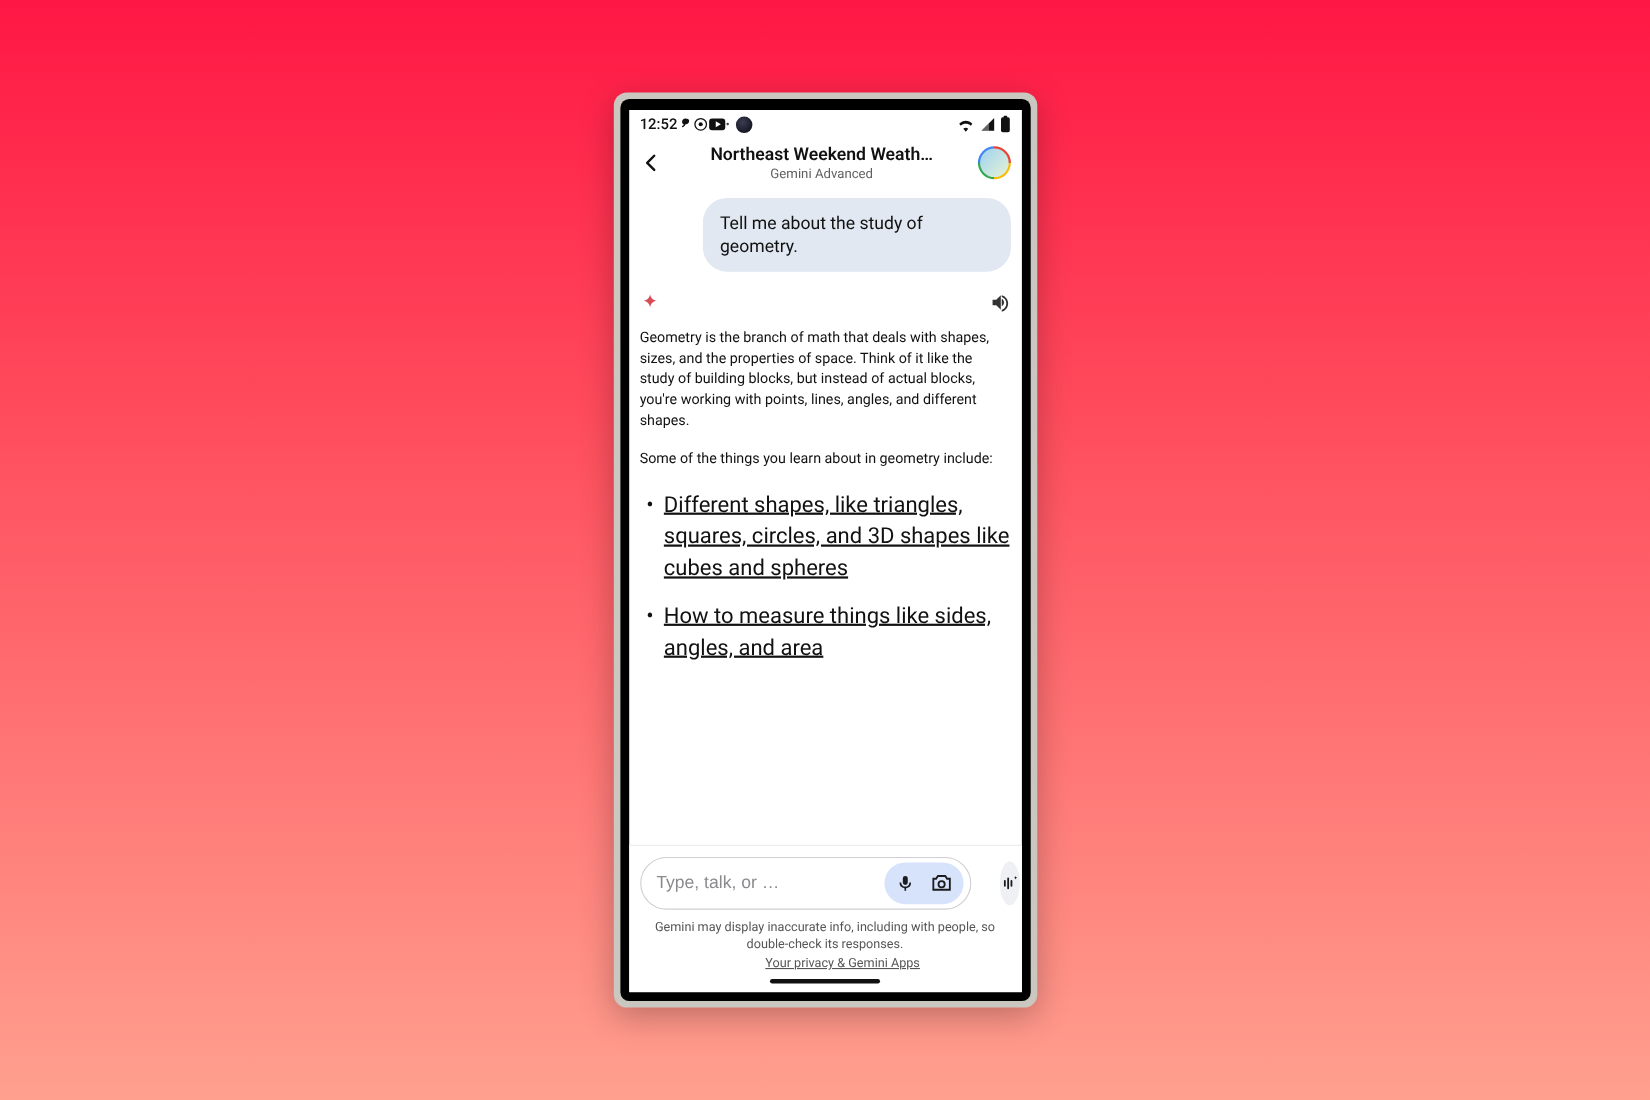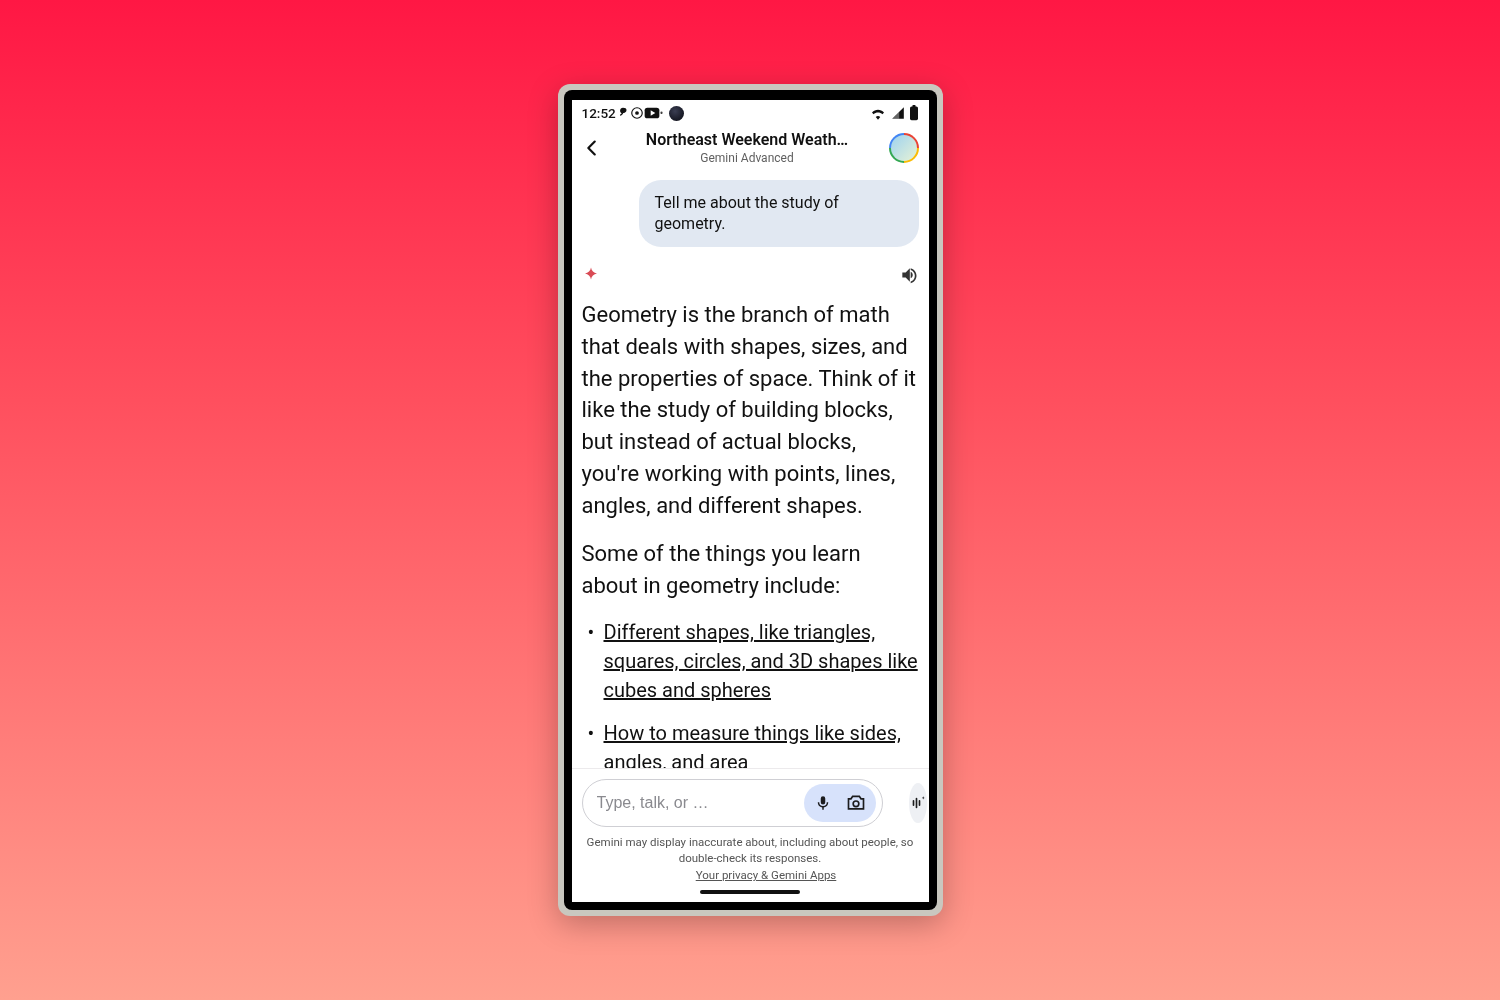--- a/index.html
+++ b/index.html
@@ -89,21 +89,21 @@
     font-size: 16px;
     line-height: 1.35;
   }
   .assistant-head {
     display:flex; align-items:center; justify-content:space-between;
     margin-bottom:10px;
   }
   .sparkle { color:#d94b55; }
   .speaker-btn { color:#333; }
   .assistant-body p {
-    font-size: 22px; line-height: 1.45; margin-bottom: 16px;
+    font-size: 13px; line-height: 1.45; margin-bottom: 16px;
   }
   .assistant-body ul { list-style: none; padding-left: 6px; }
   .assistant-body li {
     position:relative; padding-left: 16px;
     font-size: 20px; line-height:1.45; margin-bottom:14px;text-decoration:underline;
   }
   .assistant-body li::before {
     content:"•"; position:absolute; left:0; top:0; color:#111;
   }
   
@@ -258,21 +258,21 @@
             </div>
           </div>
           <div class="live-btn">
             <svg width="18" height="18" viewBox="0 0 24 24">
               <path stroke="currentColor" stroke-width="2.2" stroke-linecap="round" d="M6 9v6M10 6v12M14 9v6"></path>
               <path fill="currentColor" d="M19 3l.6 1.6L21 5.2l-1.4.6L19 7.4l-.6-1.6L17 5.2l1.4-.6L19 3z"></path>
             </svg>
           </div>
         </div>
         <div class="disclaimer">
-          <span>Gemini may display inaccurate about, including about people, so double-check its responses.</span><br>
+          <span>Gemini may display inaccurate info, including with people, so double-check its responses.</span><br>
           <span class="link">Your privacy &amp; Gemini Apps</span>
         </div>
         <div class="home-indicator"></div>
       </div>
 
     </div>
   </div>
 </div>
 
 </body></html>

